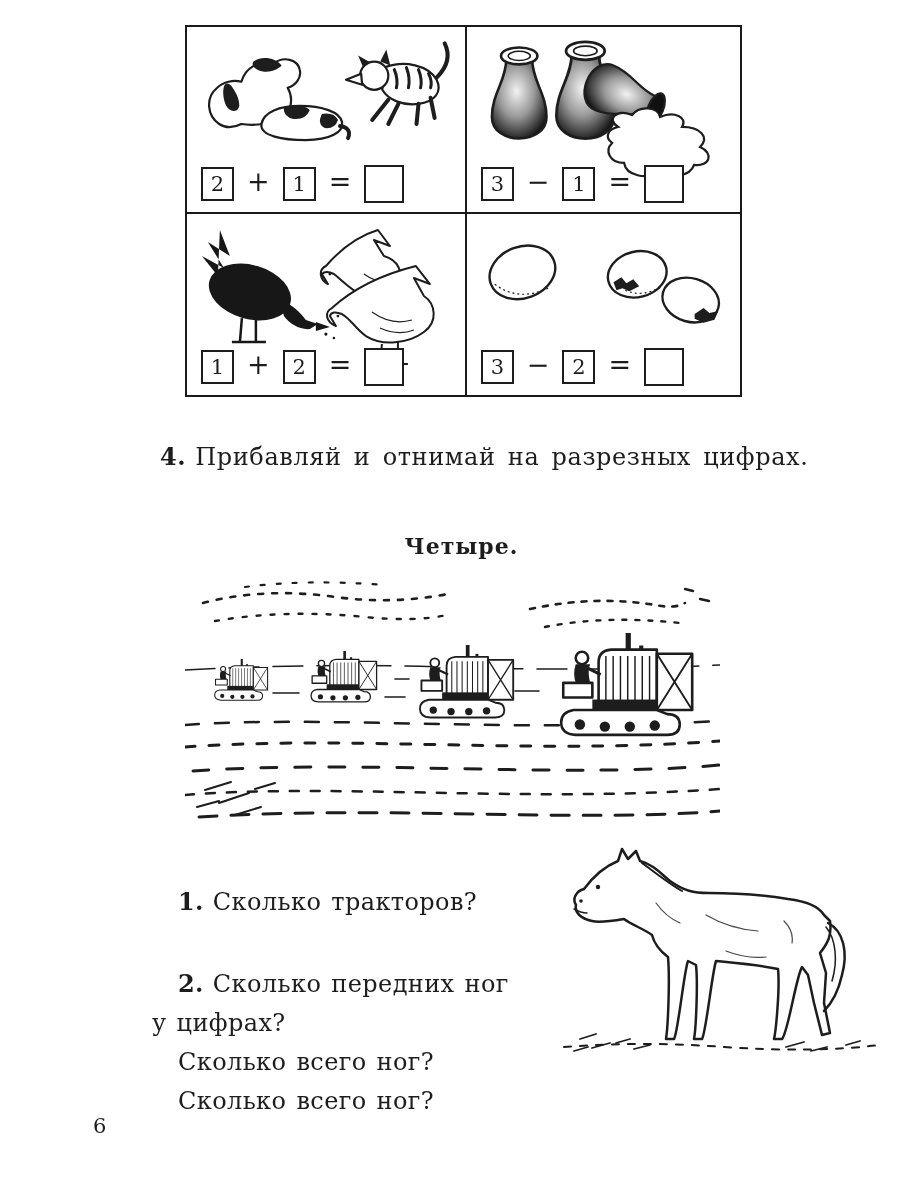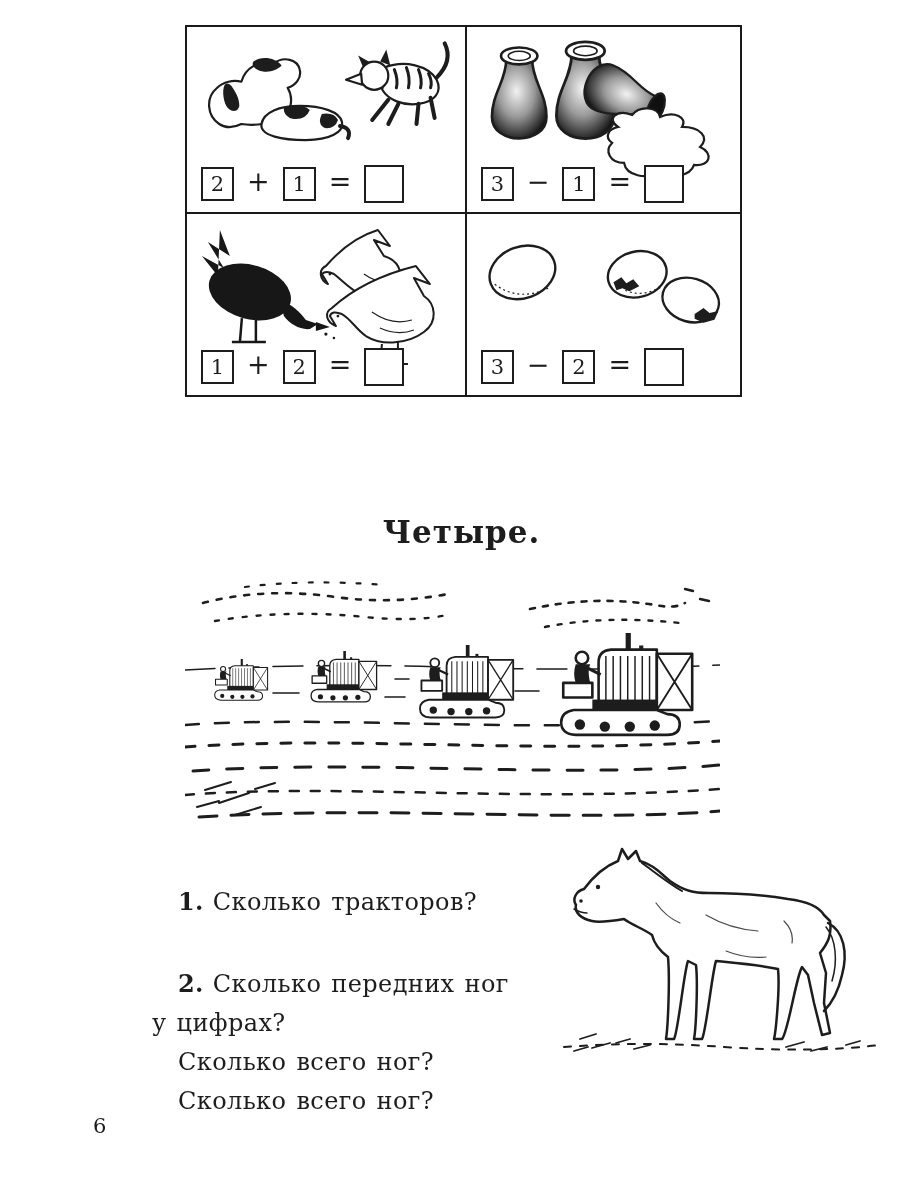--- a/index.html
+++ b/index.html
@@ -17,22 +17,22 @@
   .eq{position:absolute;left:14px;bottom:9px;display:flex;align-items:center;gap:13px;}
   .numbox{width:29px;height:30px;border:2px solid #1d1d1d;display:flex;align-items:center;
           justify-content:center;font-size:21px;background:#fff;}
   .ansbox{width:36px;height:34px;border:2px solid #1d1d1d;background:#fff;}
   .op{font-size:27px;line-height:1;transform:translateY(-2px);}
 
   
   .instruction{position:absolute;left:160px;top:442px;width:620px;font-size:24px;
                letter-spacing:.6px;word-spacing:4px;white-space:nowrap;}
   .bnum{font-weight:bold;margin-right:9px;}
-  .heading{position:absolute;left:185px;top:514px;width:553px;text-align:center;
-           font-size:31px;font-weight:bold;letter-spacing:1px;}
+  .heading{position:absolute;left:185px;top:533px;width:553px;text-align:center;
+           font-size:22px;font-weight:bold;letter-spacing:1px;}
 
   .tractor-scene{position:absolute;left:185px;top:575px;}
   .horse-wrap{position:absolute;left:556px;top:843px;}
 
   .questions{position:absolute;left:140px;top:876px;width:440px;font-size:24px;
              line-height:27px;letter-spacing:.4px;word-spacing:2px;}
   .qline{margin:12px;}
   .indent{padding-left:26px;}
   .qgap{height:30px;}
 
@@ -156,20 +156,23 @@
       <div class="eq">
         <div class="numbox">3</div>
         <div class="op">−</div>
         <div class="numbox">2</div>
         <div class="op">=</div>
         <div class="ansbox"></div>
       </div>
     </div>
   </div>
 
+  <div class="instruction">
+    <span class="bnum">4.</span><span>Прибавляй и отнимай на разрезных цифрах.</span>
+  </div>
 
   <div class="heading">Четыре.</div>
 
   <svg class="tractor-scene" width="535" height="255" viewBox="0 0 535 255">
     <defs>
       <g id="tr" stroke="#1d1d1d" fill="#fff" stroke-width="2.5" stroke-linejoin="round">
         <rect x="66" y="0" width="5" height="28" fill="#1d1d1d" stroke="none"></rect>
         <rect x="79" y="12" width="4" height="14" fill="#1d1d1d" stroke="none"></rect>
         <path d="M40,28 Q40,17 52,16 L96,16 L96,72 L40,72 Z"></path>
         <path d="M47,22 V68 M54,22 V68 M61,22 V68 M68,22 V68 M75,22 V68 M82,22 V68 M89,22 V68" stroke-width="1.4" fill="none"></path>

